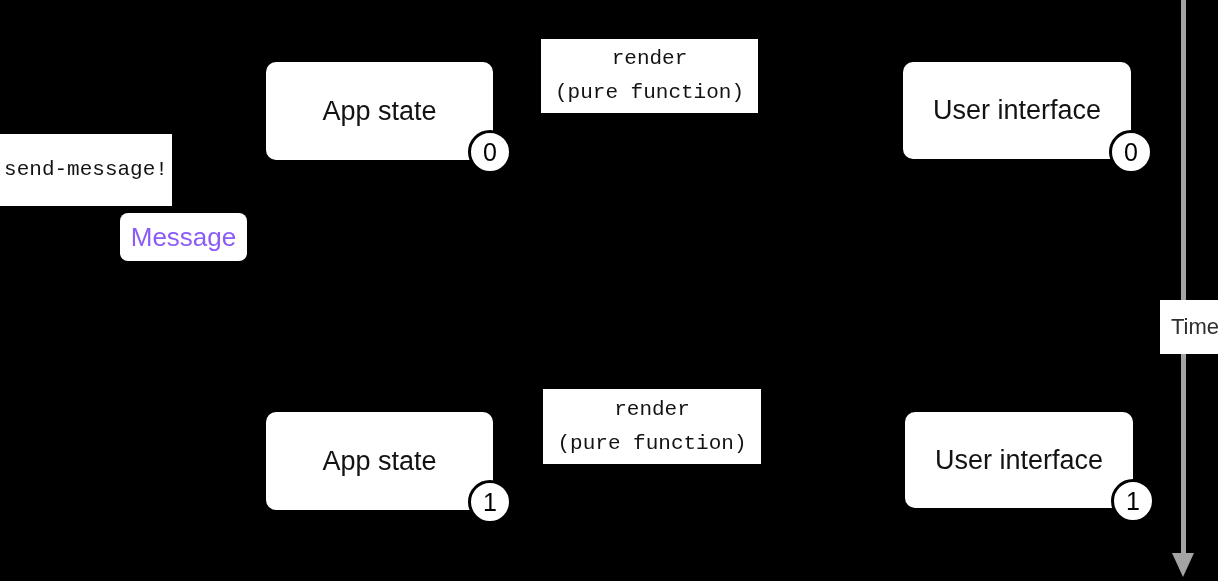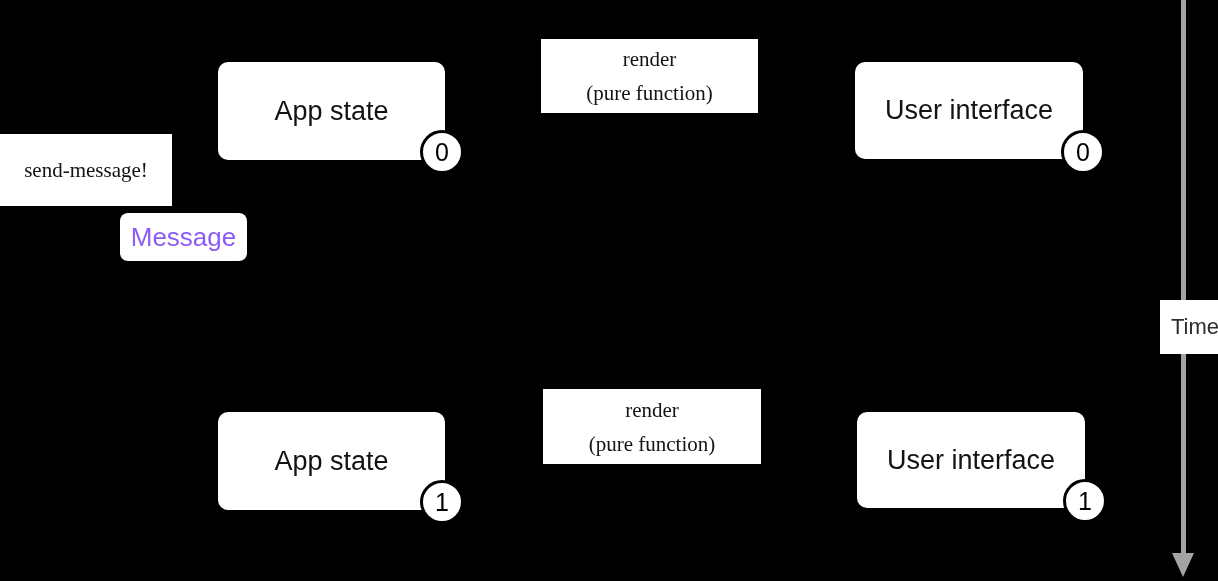--- a/index.html
+++ b/index.html
@@ -18,20 +18,21 @@
     position: absolute;
     background: #ffffff;
     border-radius: 10px;
     display: flex;
     align-items: center;
     justify-content: center;
     font-family: "Liberation Sans", sans-serif;
     font-size: 27px;
     font-weight: 500;
     color: #131313;
+    margin-left: 48px;
   }
   .box .label { position: relative; }
   .badge {
     position: absolute;
     right: -19px;
     bottom: -14px;
     width: 44px;
     height: 44px;
     box-sizing: border-box;
     background: #ffffff;
@@ -45,21 +46,21 @@
     font-weight: 400;
     color: #000000;
   }
   .mono-box {
     position: absolute;
     background: #ffffff;
     display: flex;
     flex-direction: column;
     align-items: center;
     justify-content: center;
-    font-family: Liberation Serif, serif;
+    font-family: Liberation Mono, monospace;
     font-size: 21px;
     line-height: 34px;
     font-weight: 400;
     color: #131313;
     white-space: pre;
   }
   .message-box {
     position: absolute;
     background: #ffffff;
     border-radius: 8px;

